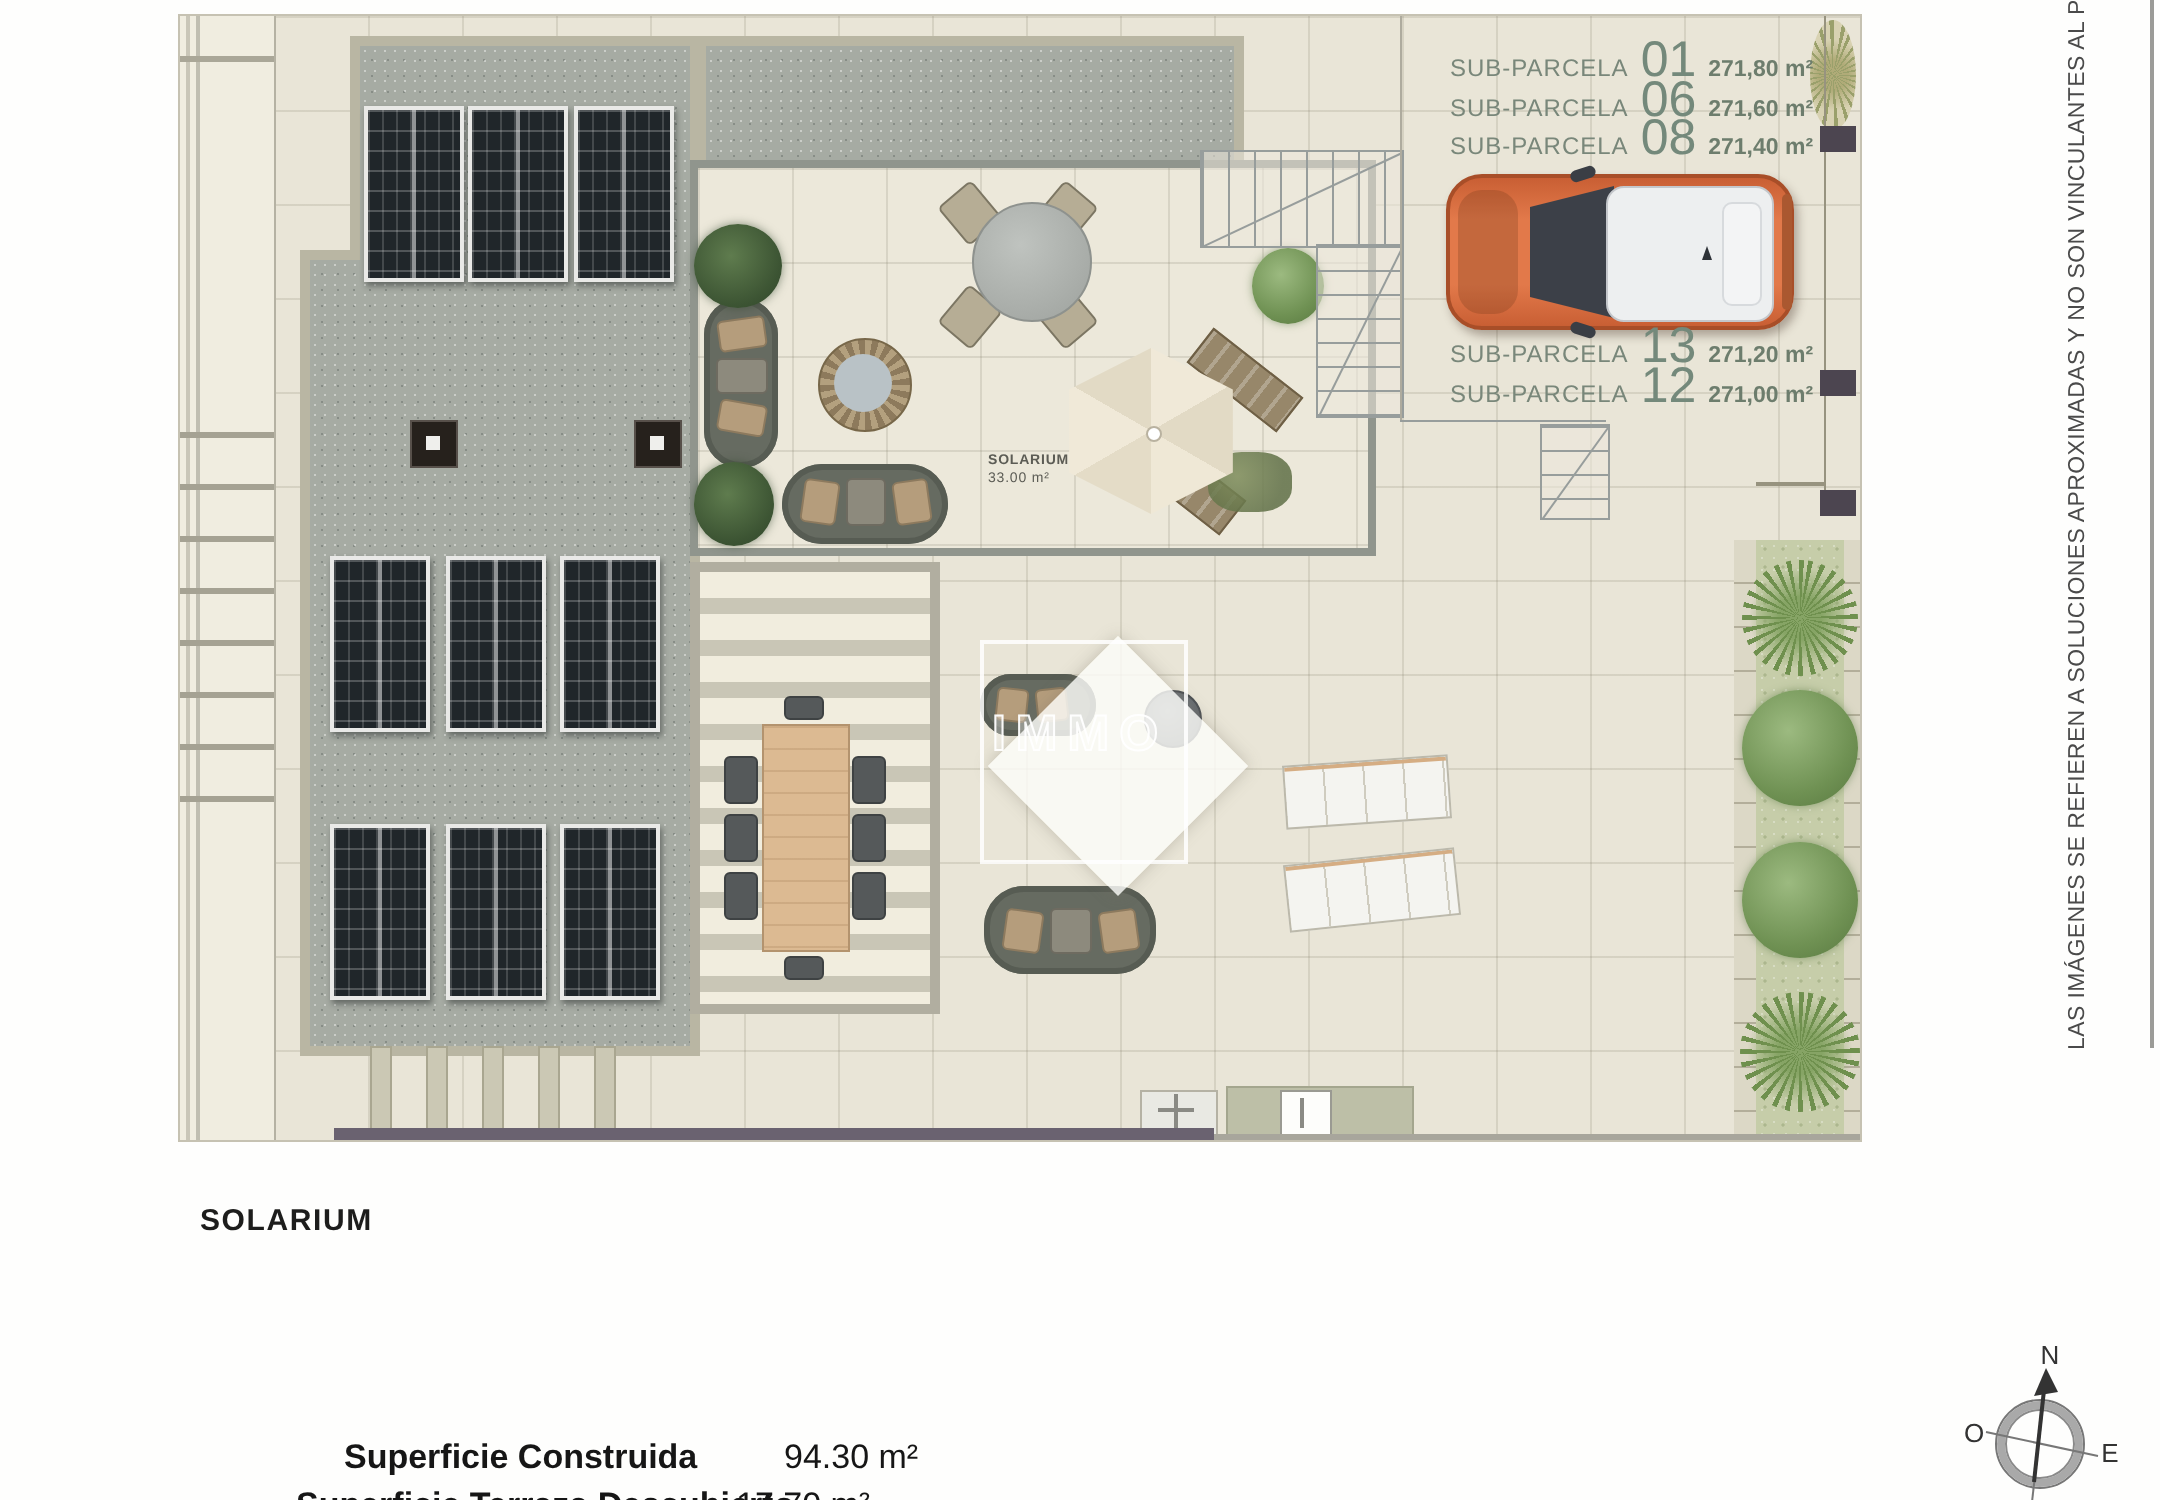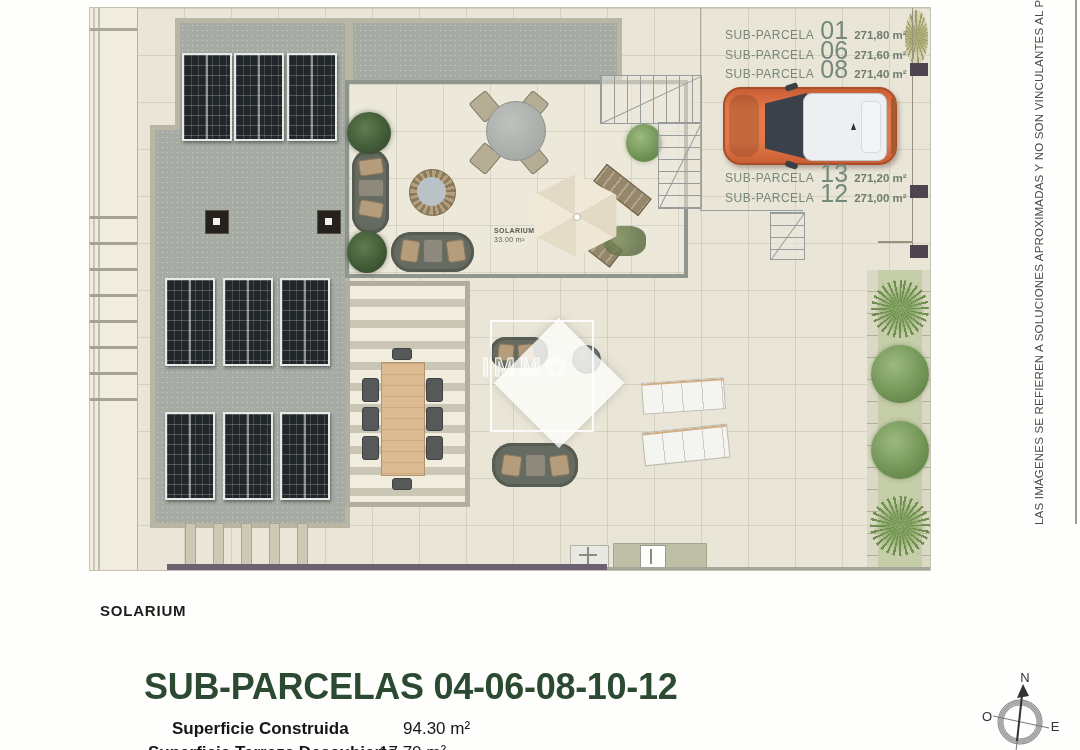--- a/index.html
+++ b/index.html
@@ -70,21 +70,21 @@
       background:repeating-linear-gradient(180deg,#f1edde 0 13px,#c9c6b6 13px 21px);}
   .wtable{position:absolute;background:#dcba92;border:1px solid #b3936e;
       background-image:repeating-linear-gradient(180deg,rgba(120,80,40,.15) 0 1px,transparent 1px 11px);}
   .chair{position:absolute;background:#55595a;border:1px solid #3e4243;border-radius:3px;}
   
   .wm-frame{position:absolute;left:400px;top:312px;width:100px;height:108px;
       border:2px solid rgba(255,255,255,.85);}
   .wm-diamond{position:absolute;left:423px;top:329px;width:92px;height:92px;
       background:rgba(253,252,249,.82);transform:rotate(45deg);
       box-shadow:0 0 8px rgba(120,115,100,.35);}
-  .wm-text{position:absolute;left:392px;top:344px;width:116px;
+  .wm-text{position:absolute;left:392px;top:344px;width:116px;text-align:center;
       font-size:25px;line-height:30px;letter-spacing:5px;font-weight:700;
       color:rgba(255,255,255,.30);-webkit-text-stroke:1px rgba(255,255,255,.95);}
   .lounger-w{position:absolute;background:#f4f4f0;border:1px solid #bcb9ab;
       box-shadow:inset 0 2px 0 #d5ad83;
       background-image:repeating-linear-gradient(90deg,transparent 0 19px,#cfccbf 19px 20px);}
   
   .pool{position:absolute;left:653px;top:297px;width:124px;height:250px;
       background-image:
         radial-gradient(ellipse at 30% 15%,rgba(255,255,255,.28),transparent 55%),
         repeating-linear-gradient(115deg,rgba(255,255,255,.09) 0 3px,transparent 3px 8px),
@@ -114,21 +114,21 @@
   .pa{font-size:11.5px;color:#6d7d6d;font-weight:600;}
   
   .wallseg{position:absolute;background:#4c4550;}
   
   .solarium-caption{position:absolute;left:100px;top:602px;font-size:15px;font-weight:600;
       letter-spacing:.8px;color:#1d1d1c;}
   .main-title{position:absolute;left:144px;top:666px;font-size:36px;font-weight:700;
       color:#2b4a31;letter-spacing:-.3px;}
   .sup-row{position:absolute;left:148px;width:420px;font-size:17px;color:#161616;}
   .sup-row .lbl{font-weight:700;}
-  .sup-row .val{position:absolute;left:231px;font-weight:400;}
+  .sup-row .val{position:absolute;left:220px;font-weight:400;}
   .disclaimer{position:absolute;left:1030px;top:0;width:525px;height:19px;
       transform:rotate(-90deg) translateX(-525px);transform-origin:top left;
       font-size:11.5px;line-height:19px;color:#4a4a4a;letter-spacing:.2px;white-space:nowrap;}
   .vline{position:absolute;left:1075px;top:0;width:2px;height:524px;background:#9b9b97;}
   .compass{position:absolute;left:965px;top:665px;}
   text{font-family:"Liberation Sans","DejaVu Sans",sans-serif;}
 </style>
 </head>
 <body>
 
@@ -323,21 +323,20 @@
     <div class="abs" style="left:497px;top:539px;width:2px;height:22px;background:#8a8a84;"></div>
     <div class="abs" style="left:489px;top:546px;width:18px;height:2px;background:#8a8a84;"></div>
     <div class="abs" style="left:77px;top:556px;width:440px;height:12px;background:#6a6270;"></div>
     <div class="abs" style="left:517px;top:559px;width:323px;height:10px;background:#a8a69c;"></div>
   </div>
 
   <div class="disclaimer">LAS IMÁGENES SE REFIEREN A SOLUCIONES APROXIMADAS Y NO SON VINCULANTES AL PROYECTO</div>
   <div class="vline"></div>
 
   <div class="solarium-caption">SOLARIUM</div>
-  <div class="main-title">SUB-PARCELAS 04-06-08-10-12</div>
 
   <div class="sup-row" style="top:719px;margin-left:24px;">
     <span class="lbl">Superficie Construida</span>
     <span class="val">94.30 m²</span>
   </div>
   <div class="sup-row" style="top:743px;">
     <span class="lbl">Superficie Terraza Descubierto</span>
     <span class="val">17.70 m²</span>
   </div>
 

